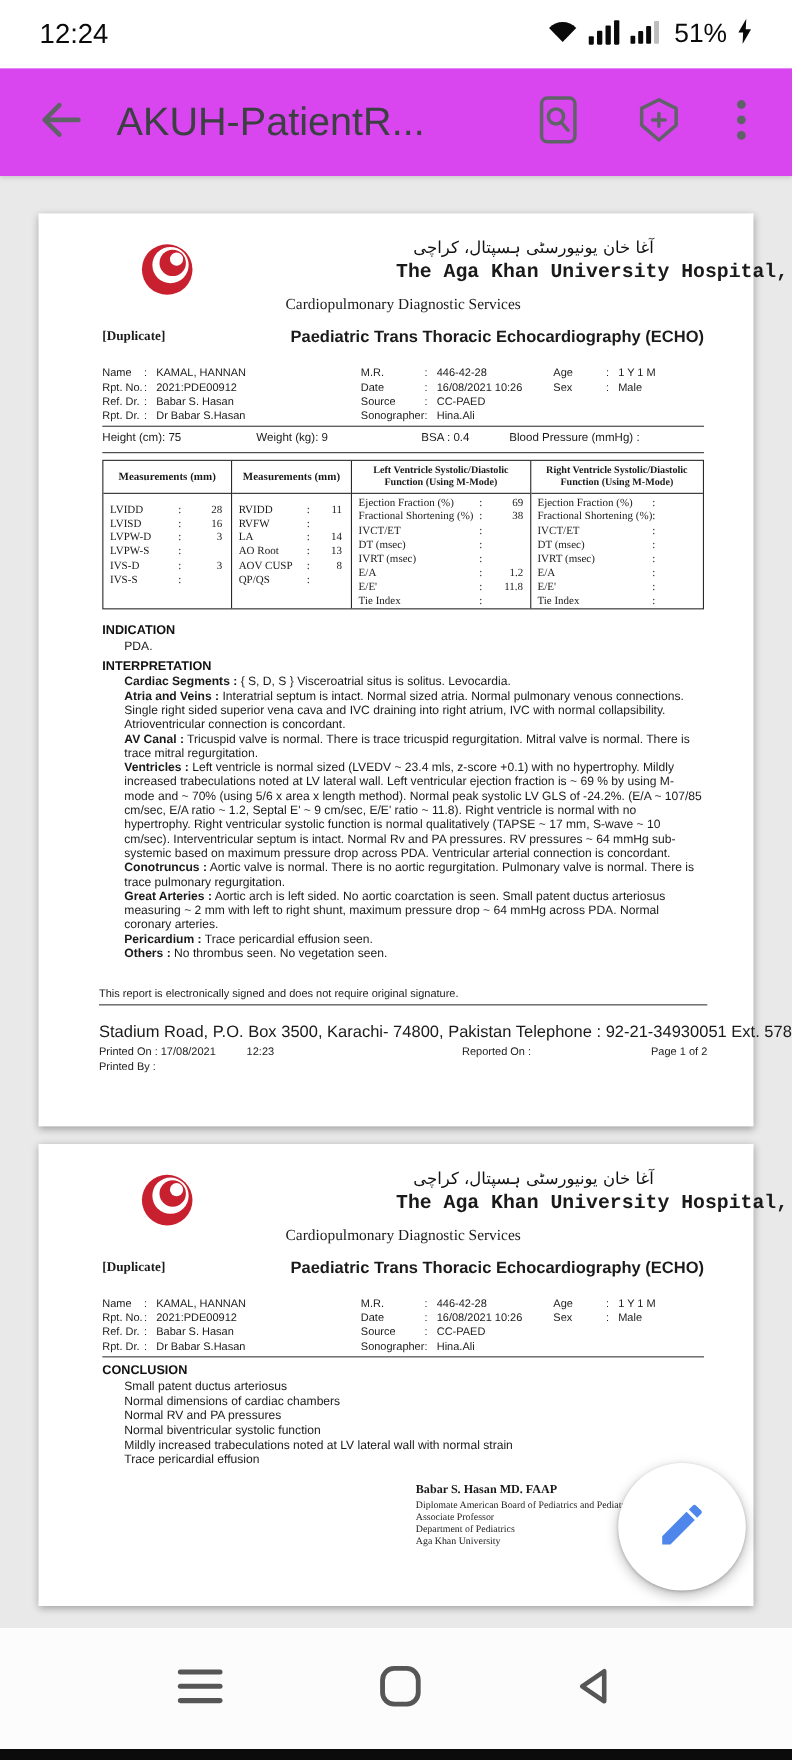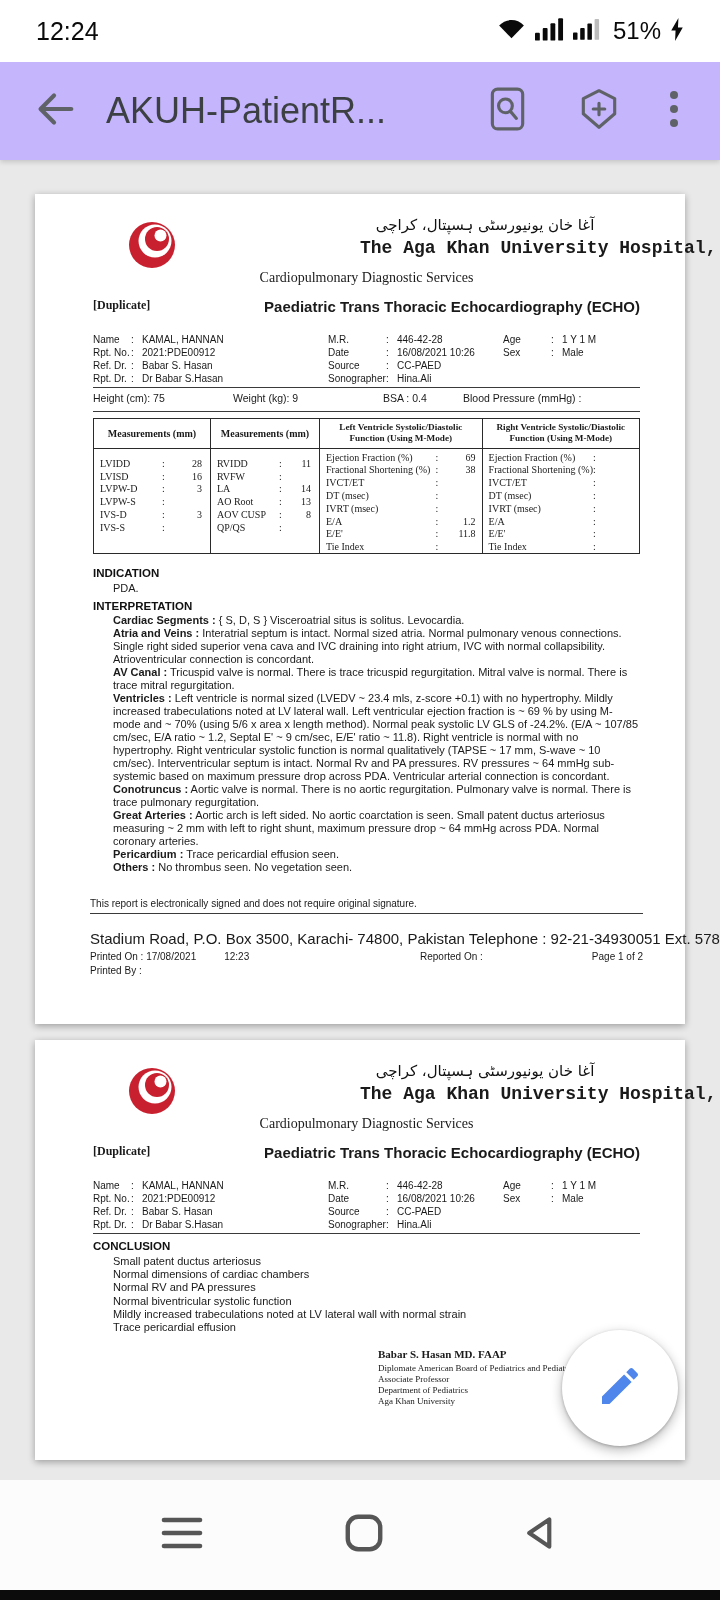--- a/index.html
+++ b/index.html
@@ -7,21 +7,21 @@
   body{position:relative;background:#fff;font-family:"Liberation Sans",sans-serif;overflow:hidden}
   .screen{position:absolute;inset:0;background:#fff}
 
   
   .status-bar{position:absolute;top:0;left:0;right:0;height:62px;background:#fff;display:flex;align-items:center;justify-content:space-between;padding:0 36px;z-index:10}
   .time{font-size:25px;color:#0a0a0a}
   .sb-right{display:flex;align-items:center;gap:9px}
   .sb-pct{font-size:24px;color:#0a0a0a;margin-left:4px}
 
   
-  .app-bar{position:absolute;top:62px;left:0;right:0;height:98px;background:#c4b5fd;display:flex;align-items:center;z-index:9;box-shadow:0 2px 5px rgba(0,0,0,.16)}
+  .app-bar{position:absolute;top:62px;left:0;right:0;height:98px;background:#d946ef;display:flex;align-items:center;z-index:9;box-shadow:0 2px 5px rgba(0,0,0,.16)}
   .back-btn{width:56px;height:56px;margin-left:26px;display:flex;align-items:center;justify-content:center;cursor:pointer}
   .app-title{font-size:36px;color:#3c4043;margin-left:24px;flex:1;white-space:nowrap;overflow:hidden;font-weight:500}
   .app-icons{display:flex;align-items:center;gap:46px;margin-right:40px}
   .app-icons>div{display:flex;align-items:center;justify-content:center;cursor:pointer}
 
   
   .content{position:absolute;top:160px;left:0;right:0;height:1320px;background:#e9e9e9;overflow:hidden;z-index:1}
   .page{position:absolute;left:35px;width:650px;background:#fff;box-shadow:0 2px 7px rgba(0,0,0,.33);color:#1a1a1a}
   .page1{top:34px;height:830px}
   .page2{top:880px;height:420px}

